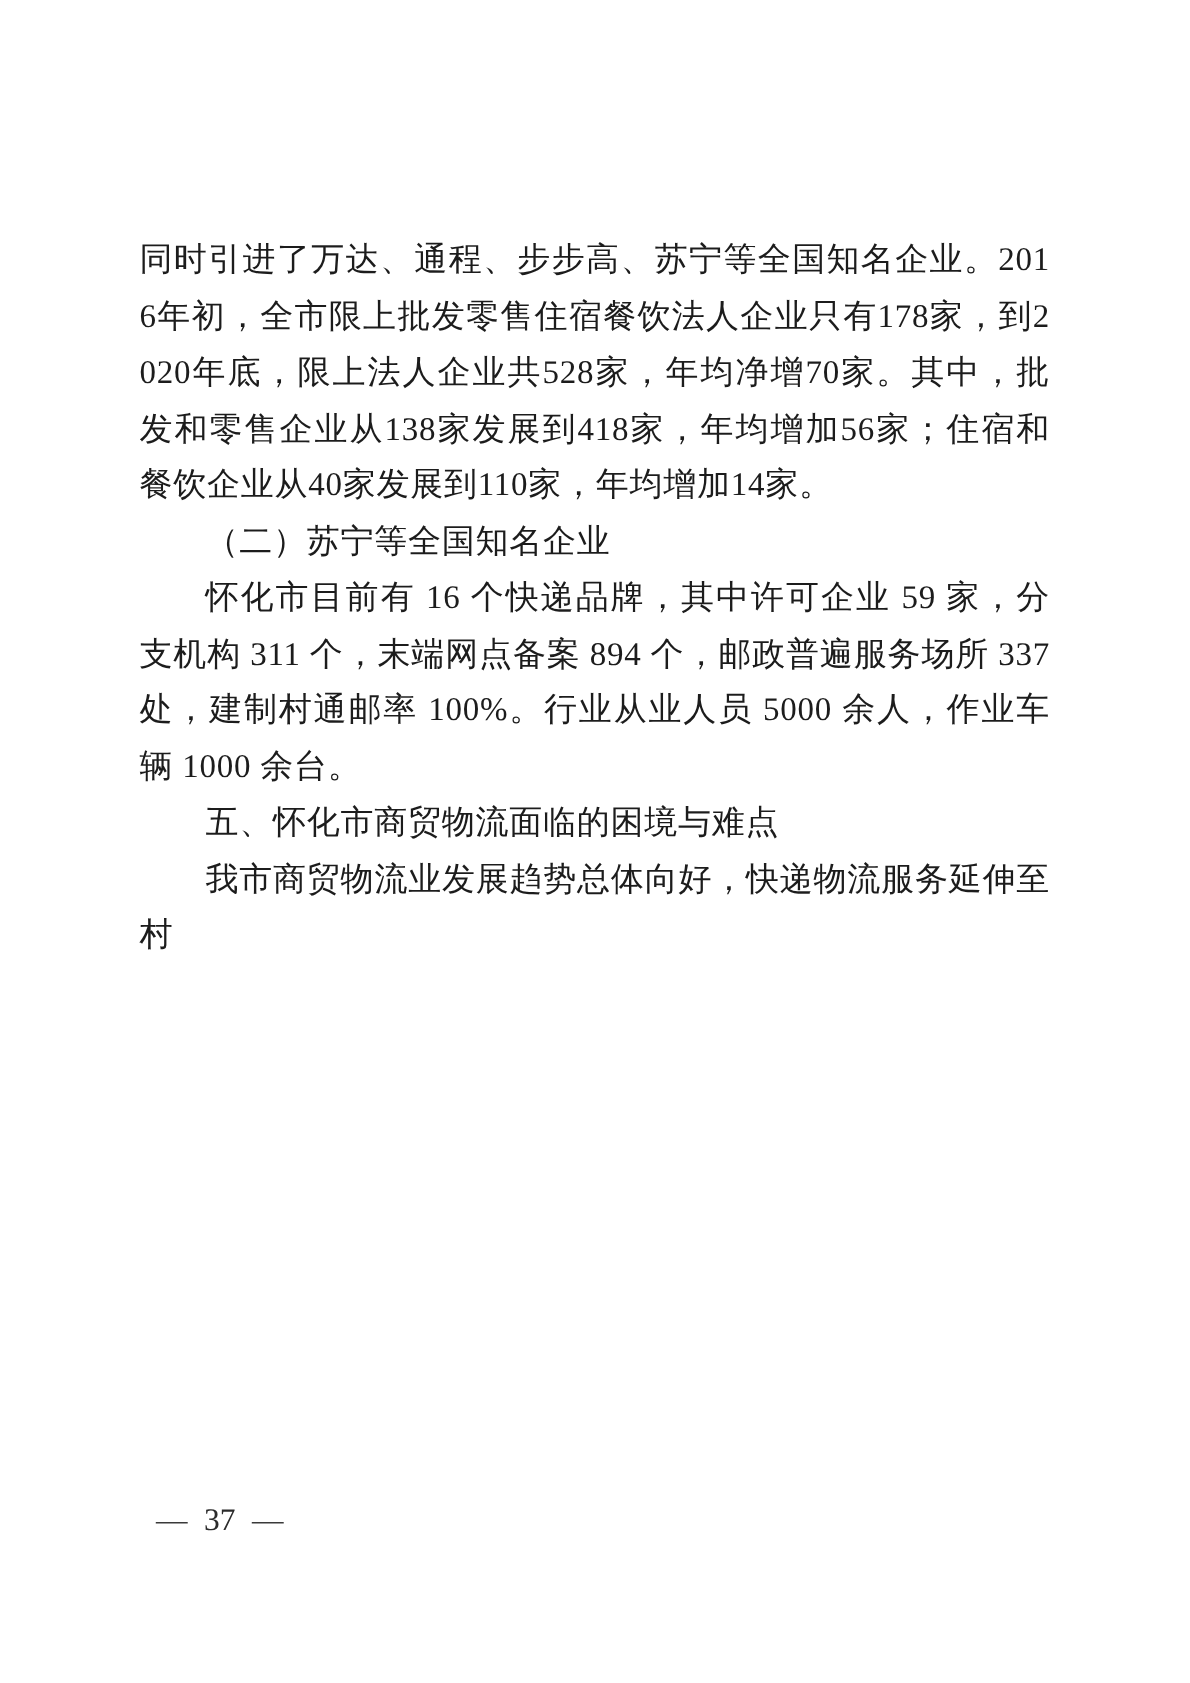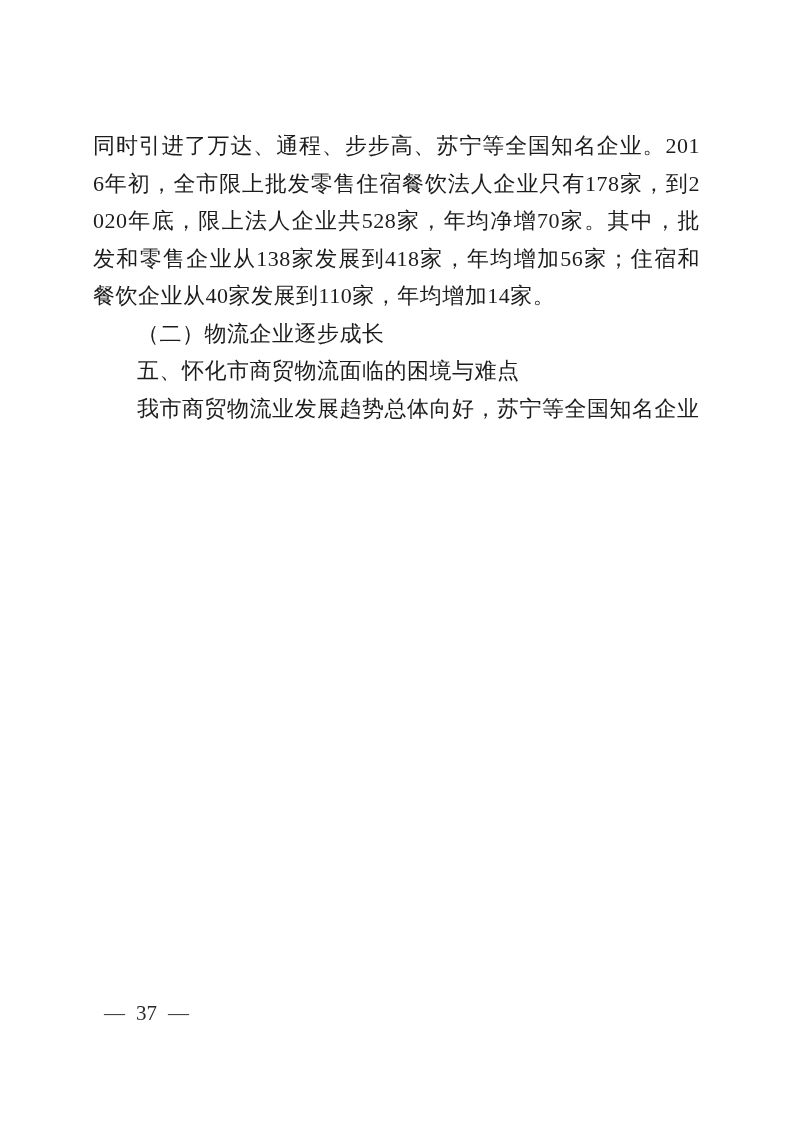--- a/index.html
+++ b/index.html
@@ -14,21 +14,21 @@
     overflow: hidden;
     font-family: "Liberation Serif", serif;
   }
   .page {
     position: absolute;
     inset: 0;
   }
   .content {
     position: absolute;
     left: 93px;
-    top: 127px;
+    top: 154px;
     width: 607px;
   }
   .content p,
   .content h3,
   .content h4 {
     margin: 0;
     padding: 0;
     font-size: 22px;
     line-height: 37.5px;
     color: #1c1c1c;
@@ -69,28 +69,29 @@
 </style>
 </head>
 <body>
 
 <div class="page">
 
   <div class="content">
 
     <p class="body-par">同时引进了万达、通程、步步高、苏宁等全国知名企业。2016年初，全市限上批发零售住宿餐饮法人企业只有178家，到2020年底，限上法人企业共528家，年均净增70家。其中，批发和零售企业从138家发展到418家，年均增加56家；住宿和餐饮企业从40家发展到110家，年均增加14家。</p>
 
-    <h3 class="heading-kai">（二）物流企业逐步成长</h3>
+    <h3 class="heading-kai">（二）苏宁等全国知名企业</h3>
 
 
 
+    <p class="body-par indent">怀化市目前有 16 个快递品牌，其中许可企业 59 家，分支机构 311 个，末端网点备案 894 个，邮政普遍服务场所 337 处，建制村通邮率 100%。行业从业人员 5000 余人，作业车辆 1000 余台。</p>
 
     <h4 class="heading-bold">五、怀化市商贸物流面临的困境与难点</h4>
 
-    <p class="body-par indent">我市商贸物流业发展趋势总体向好，苏宁等全国知名企业</p>
+    <p class="body-par indent">我市商贸物流业发展趋势总体向好，快递物流服务延伸至村</p>
 
   </div>
 
   <div class="footer">
     <span class="dash">—</span>
     <span class="num">37</span>
     <span class="dash">—</span>
   </div>
 
 </div>

